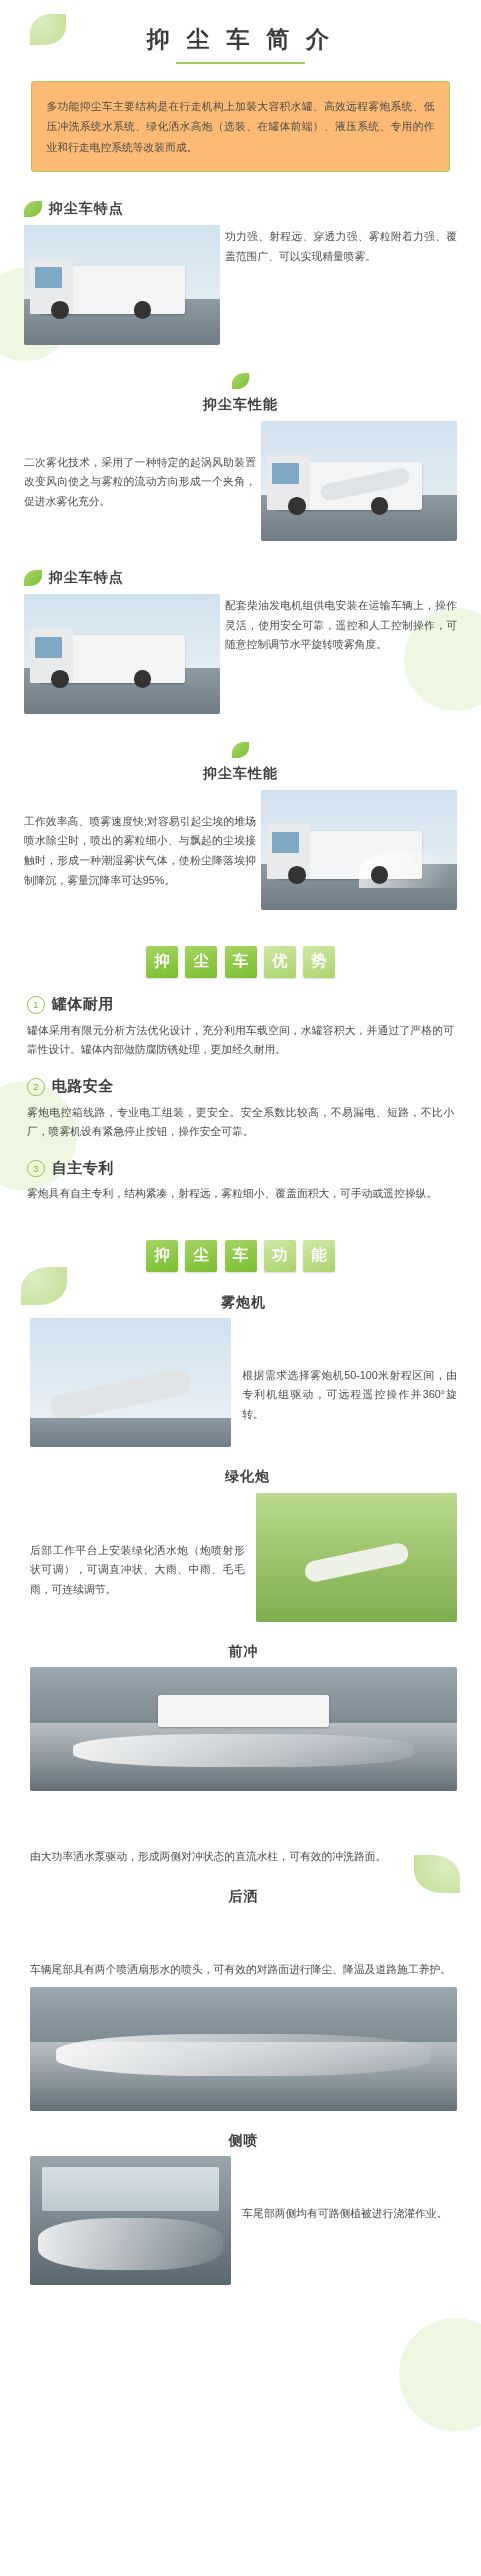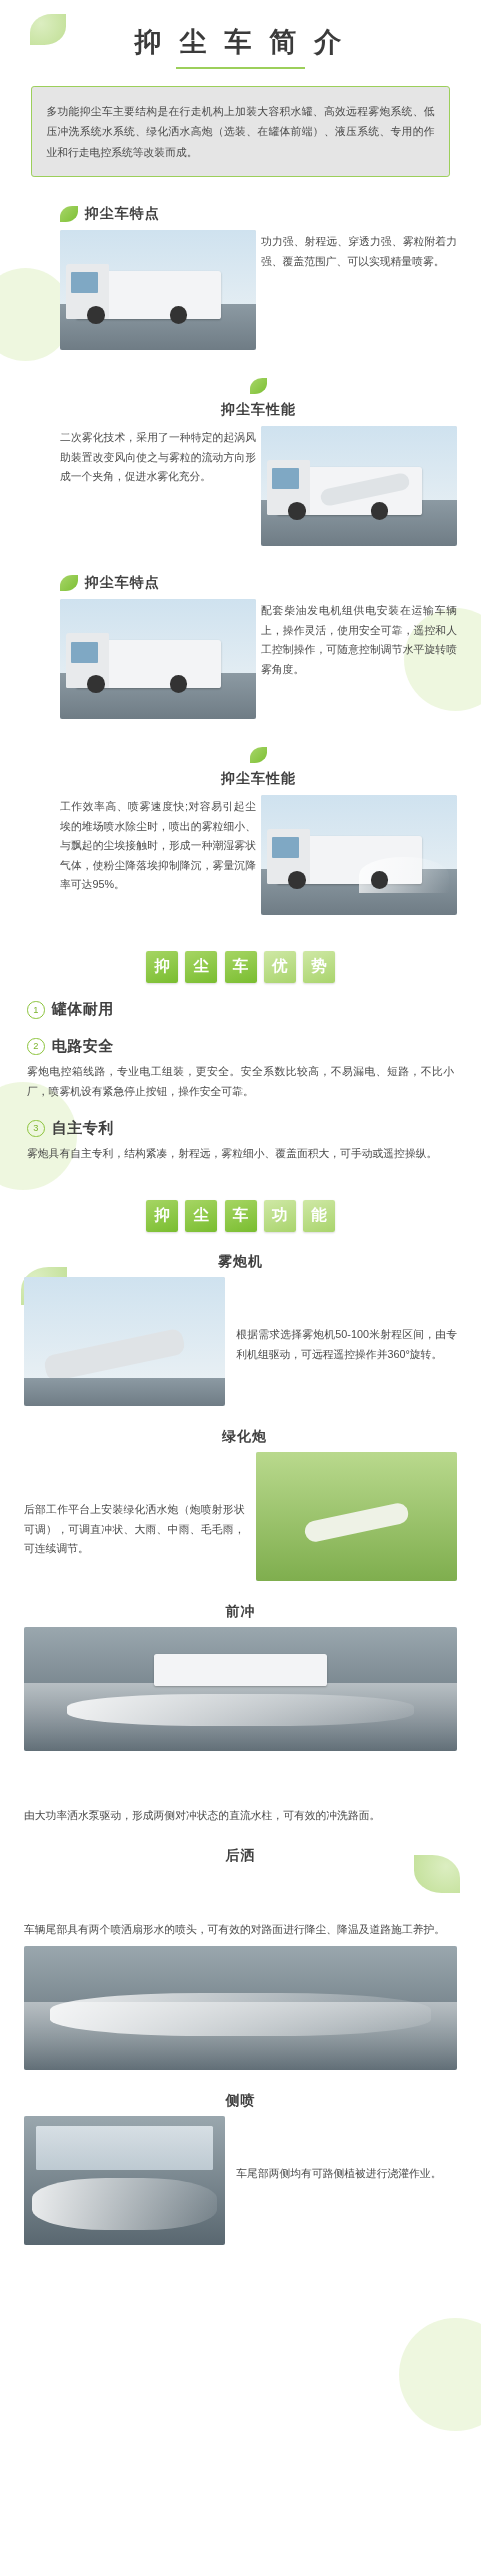--- a/index.html
+++ b/index.html
@@ -32,21 +32,21 @@
     pointer-events: none;
   }
   
   .title-wrap {
     text-align: center;
     padding: 24px 0 12.4px 0;
     position: relative;
   }
   .title {
     display: inline-block;
-    font-size: 27px;
+    font-size: 23px;
     font-weight: bold;
     letter-spacing: 5.2px;
     color: #3b3b3b;
     position: relative;
     z-index: 3;
   }
   .title-underline {
     width: 129px;
     height: 1.5px;
     background: #9ccf5a;
@@ -57,30 +57,29 @@
   
   .intro {
     margin: 5.2px 31px 0 31px;
     border: 1px solid #9ccf5a;
     border-radius: 3.1px;
     padding: 13.4px 14.4px;
     font-size: 10.8px;
     line-height: 20.6px;
     color: #4a4a4a;
     text-align: justify;
-    background: #e5e5e5;
+    background: #fdba74;
     position: relative;
     z-index: 3;
   }
   
   .section {
     position: relative;
     margin-top: 28px;
     z-index: 3;
-    margin-left: 36px;
   }
   .sec-head {
     display: flex;
     align-items: center;
     gap: 7.2px;
     padding: 0 24px;
     margin-bottom: 7.2px;
   }
   .sec-head.right { justify-content: flex-end; flex-direction: column; }
   .sec-mark {
@@ -94,21 +93,21 @@
     font-weight: bold;
     color: #3f3f3f;
     letter-spacing: 1px;
   }
   .sec-body {
     display: flex;
     align-items: flex-start;
     padding: 0 24px;
     gap: 5px;
   }
-  .sec-body.reverse { flex-direction: row-reverse; }
+  .sec-body.reverse { flex-direction: row-reverse; align-items: center; }
   .photo {
     width: 196px;
     height: 120px;
     flex: none;
     border-radius: 2.1px;
     position: relative;
     overflow: hidden;
     background: #cfd8dc;
   }
   .sec-text {
@@ -193,20 +192,21 @@
     font-size: 10.8px;
     line-height: 19.6px;
     color: #4a4a4a;
     text-align: justify;
   }
   
   .func {
     margin-top: 21.6px;
     position: relative;
     z-index: 3;
+    padding-left: 6px;
   }
   .func-title {
     font-size: 14px;
     font-weight: bold;
     color: #3f3f3f;
     letter-spacing: 1px;
     padding: 0 24px;
     margin-bottom: 6.2px;
   }
   .func-title.center { text-align: center; }
@@ -359,20 +359,21 @@
     <div class="banner-char">车</div>
     <div class="banner-char alt">优</div>
     <div class="banner-char alt">势</div>
   </div>
 
   <div class="adv">
     <div class="adv-head">
       <div class="adv-num">1</div>
       <div class="adv-title">罐体耐用</div>
     </div>
+    <div class="adv-text">罐体采用有限元分析方法优化设计，充分利用车载空间，水罐容积大，并通过了严格的可靠性设计。罐体内部做防腐防锈处理，更加经久耐用。</div>
   </div>
 
   <div class="adv">
     <div class="adv-head">
       <div class="adv-num">2</div>
       <div class="adv-title">电路安全</div>
     </div>
     <div class="adv-text">雾炮电控箱线路，专业电工组装，更安全。安全系数比较高，不易漏电、短路，不比小厂，喷雾机设有紧急停止按钮，操作安全可靠。</div>
   </div>
 

